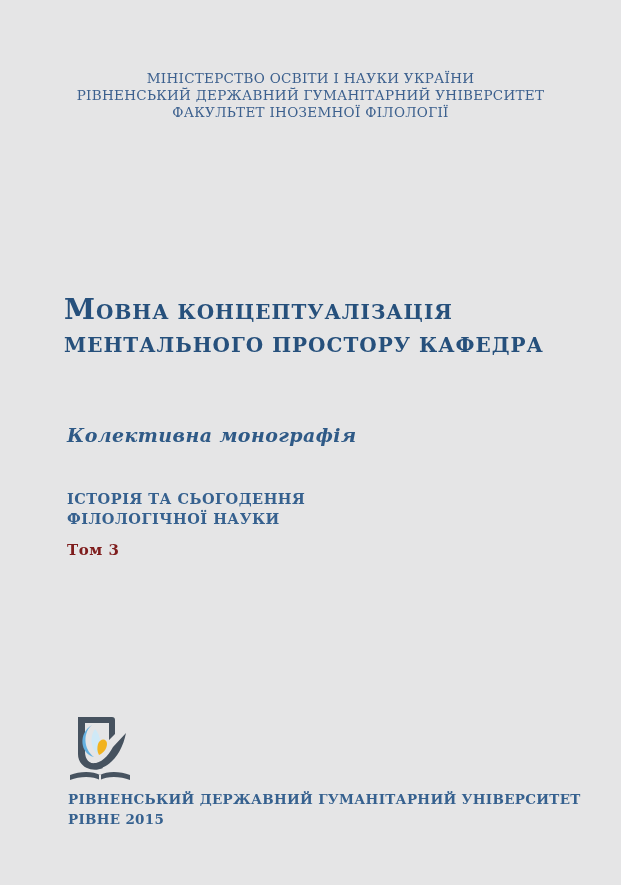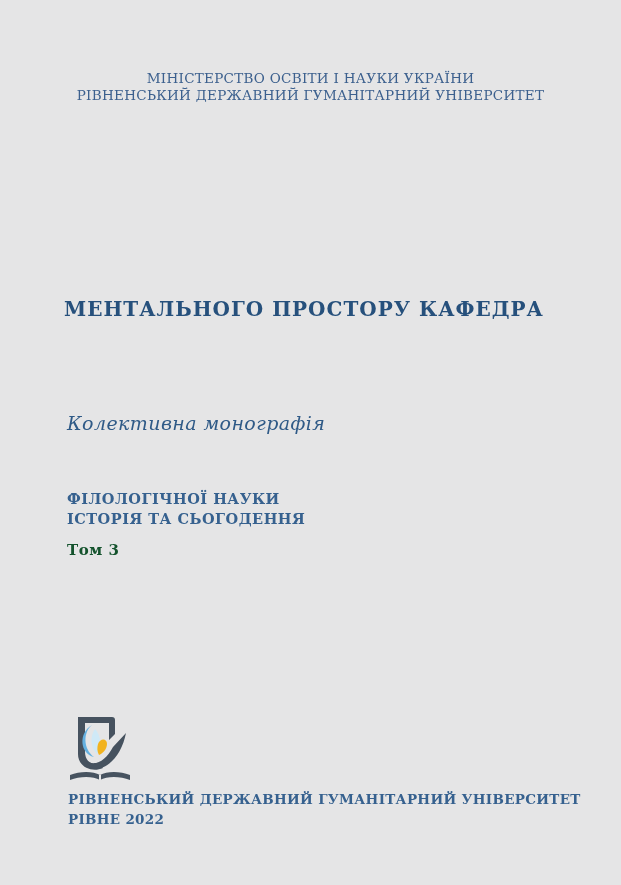--- a/index.html
+++ b/index.html
@@ -45,44 +45,44 @@
     white-space: nowrap;
   }
   .title .big-initial {
     font-size: 28px;
   }
 
   
   .subtitle {
     position: absolute;
     left: 67px;
-    top: 412px;
+    top: 424px;
     color: #2f5a87;
     font-size: 19px;
     font-style: italic;
-    font-weight: 400;
+    font-weight: 700;
     letter-spacing: 0.4px;
   }
 
   
   .series {
     position: absolute;
     left: 67px;
     top: 489px;
     color: #36618f;
     font-size: 14.5px;
     line-height: 20px;
     font-weight: 600;
     letter-spacing: 0.5px;
   }
   .volume {
     position: absolute;
     left: 67px;
     top: 541px;
-    color: #14532d;
+    color: #7f1d1d;
     font-size: 15px;
     font-weight: 600;
     letter-spacing: 0.5px;
     text-align: right;
   }
 
   
   .logo {
     position: absolute;
     left: 68px;
@@ -104,31 +104,33 @@
   }
 </style>
 </head>
 <body>
 
 <div class="page">
 
   <div class="header">
     <div>МІНІСТЕРСТВО ОСВІТИ І НАУКИ УКРАЇНИ</div>
     <div>РІВНЕНСЬКИЙ ДЕРЖАВНИЙ ГУМАНІТАРНИЙ УНІВЕРСИТЕТ</div>
+    <div>ФАКУЛЬТЕТ ІНОЗЕМНОЇ ФІЛОЛОГІЇ</div>
   </div>
 
   <div class="title">
+    <div class="line"><span class="big-initial">М</span><span>ОВНА КОНЦЕПТУАЛІЗАЦІЯ</span></div>
     <div class="line">МЕНТАЛЬНОГО ПРОСТОРУ КАФЕДРА</div>
   </div>
 
   <div class="subtitle">Колективна монографія</div>
 
   <div class="series">
+    <div>ІСТОРІЯ ТА СЬОГОДЕННЯ</div>
     <div>ФІЛОЛОГІЧНОЇ НАУКИ</div>
-    <div>ІСТОРІЯ ТА СЬОГОДЕННЯ</div>
   </div>
 
   <div class="volume">Том 3</div>
 
   <svg class="logo" viewBox="0 0 64 74" xmlns="http://www.w3.org/2000/svg" aria-hidden="true">
 
     <path d="M10,3 H44 a3,3 0 0 1 3,3 V20 L41,26 V9 H17 V38 c0,9 7,14 15,11 l3,5 c-11,5 -25,-1 -25,-14 V3 Z" fill="#46525f"></path>
 
     <path d="M24,11 C15,18 15,35 26,43 C12,40 10,19 24,11 Z" fill="#64b0e0"></path>
 
@@ -137,16 +139,16 @@
     <path d="M30,30 c2,-6 9,-6 9,0 c0,5 -4,9 -8,11 c-2,-4 -2,-7 -1,-11 z" fill="#f2b31f"></path>
 
     <path d="M18,47 C28,53 38,46 45,33 L58,19 C54,39 42,56 24,55 Z" fill="#46525f"></path>
 
     <path d="M2,61 C12,57 25,57 32,61 C39,57 52,57 62,61 L62,66 C52,62 39,62 32,66 C25,62 12,62 2,66 Z" fill="#46525f"></path>
     <path d="M31,61 h2 v5 h-2 z" fill="#e5e5e6"></path>
   </svg>
 
   <div class="footer">
     <div>РІВНЕНСЬКИЙ ДЕРЖАВНИЙ ГУМАНІТАРНИЙ УНІВЕРСИТЕТ</div>
-    <div>РІВНЕ 2022</div>
+    <div>РІВНЕ 2015</div>
   </div>
 
 </div>
 
 </body></html>

